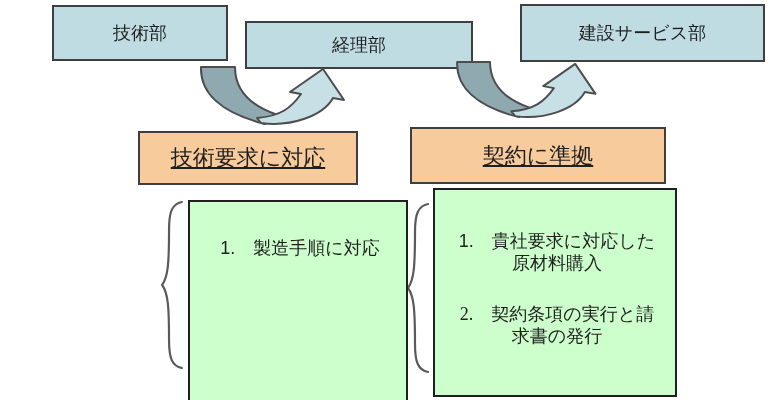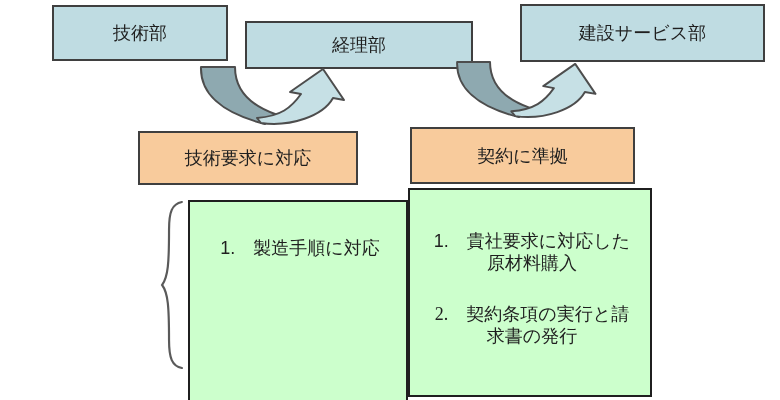--- a/index.html
+++ b/index.html
@@ -14,33 +14,34 @@
     background:var(--dept_fill,#bfdce2);
     border:2px solid var(--dept_border,#3f3f3f);
     font-size:18px;
   }
   .b1{left:52px;top:5px;width:176px;height:56px;}
   .b2{left:245px;top:21px;width:228px;height:48px;}
   .b3{left:500px;top:4px;width:245px;height:58px;margin-left:20px;}
   .process{
     background:var(--process_fill,#f8cb9c);
     border:2px solid var(--process_border,#3f3f3f);
-    font-size:18px;
+    font-size:22px;
+    text-decoration:underline;
   }
   .o1{left:138px;top:131px;width:220px;height:54px;}
-  .o2{left:410px;top:127px;width:225px;height:57px;}
+  .o2{left:410px;top:127px;width:256px;height:57px;}
   .detail{
     background:var(--detail_fill,#ccffcc);
     border:2px solid var(--detail_border,#1f1f1f);
     display:block;
     font-size:18px;line-height:22px;
     padding:0 8px 0 12px;
   }
   .g1{left:188px;top:192px;width:220px;height:203px;margin-top:8px;}
-  .g2{left:408px;top:188px;width:244px;height:209px;text-align:center;}
+  .g2{left:433px;top:188px;width:244px;height:209px;text-align:center;}
   .detail-item{white-space:pre-wrap;}
   .g1 .item-1{margin-top:35px;}
   .g1 .item-2{margin-top:47px;}
   .g2 .item-1{margin-top:40px;}
   .g2 .item-2{margin-top:29px;font-family:Liberation Serif, serif;}
   .arrow-svg{position:absolute;overflow:visible;}
   .a1{left:186px;top:66px;width:162px;height:62px;}
   .a2{left:442px;top:61px;width:158px;height:60px;}
   .arrow-dark-path{fill:var(--arrow_dark,#8ea9b0);stroke:var(--arrow_outline,#4d4d4d);stroke-width:2;stroke-linejoin:round;}
   .arrow-light-path{fill:var(--arrow_light,#c6e0e5);stroke:var(--arrow_outline,#4d4d4d);stroke-width:2;stroke-linejoin:round;}

